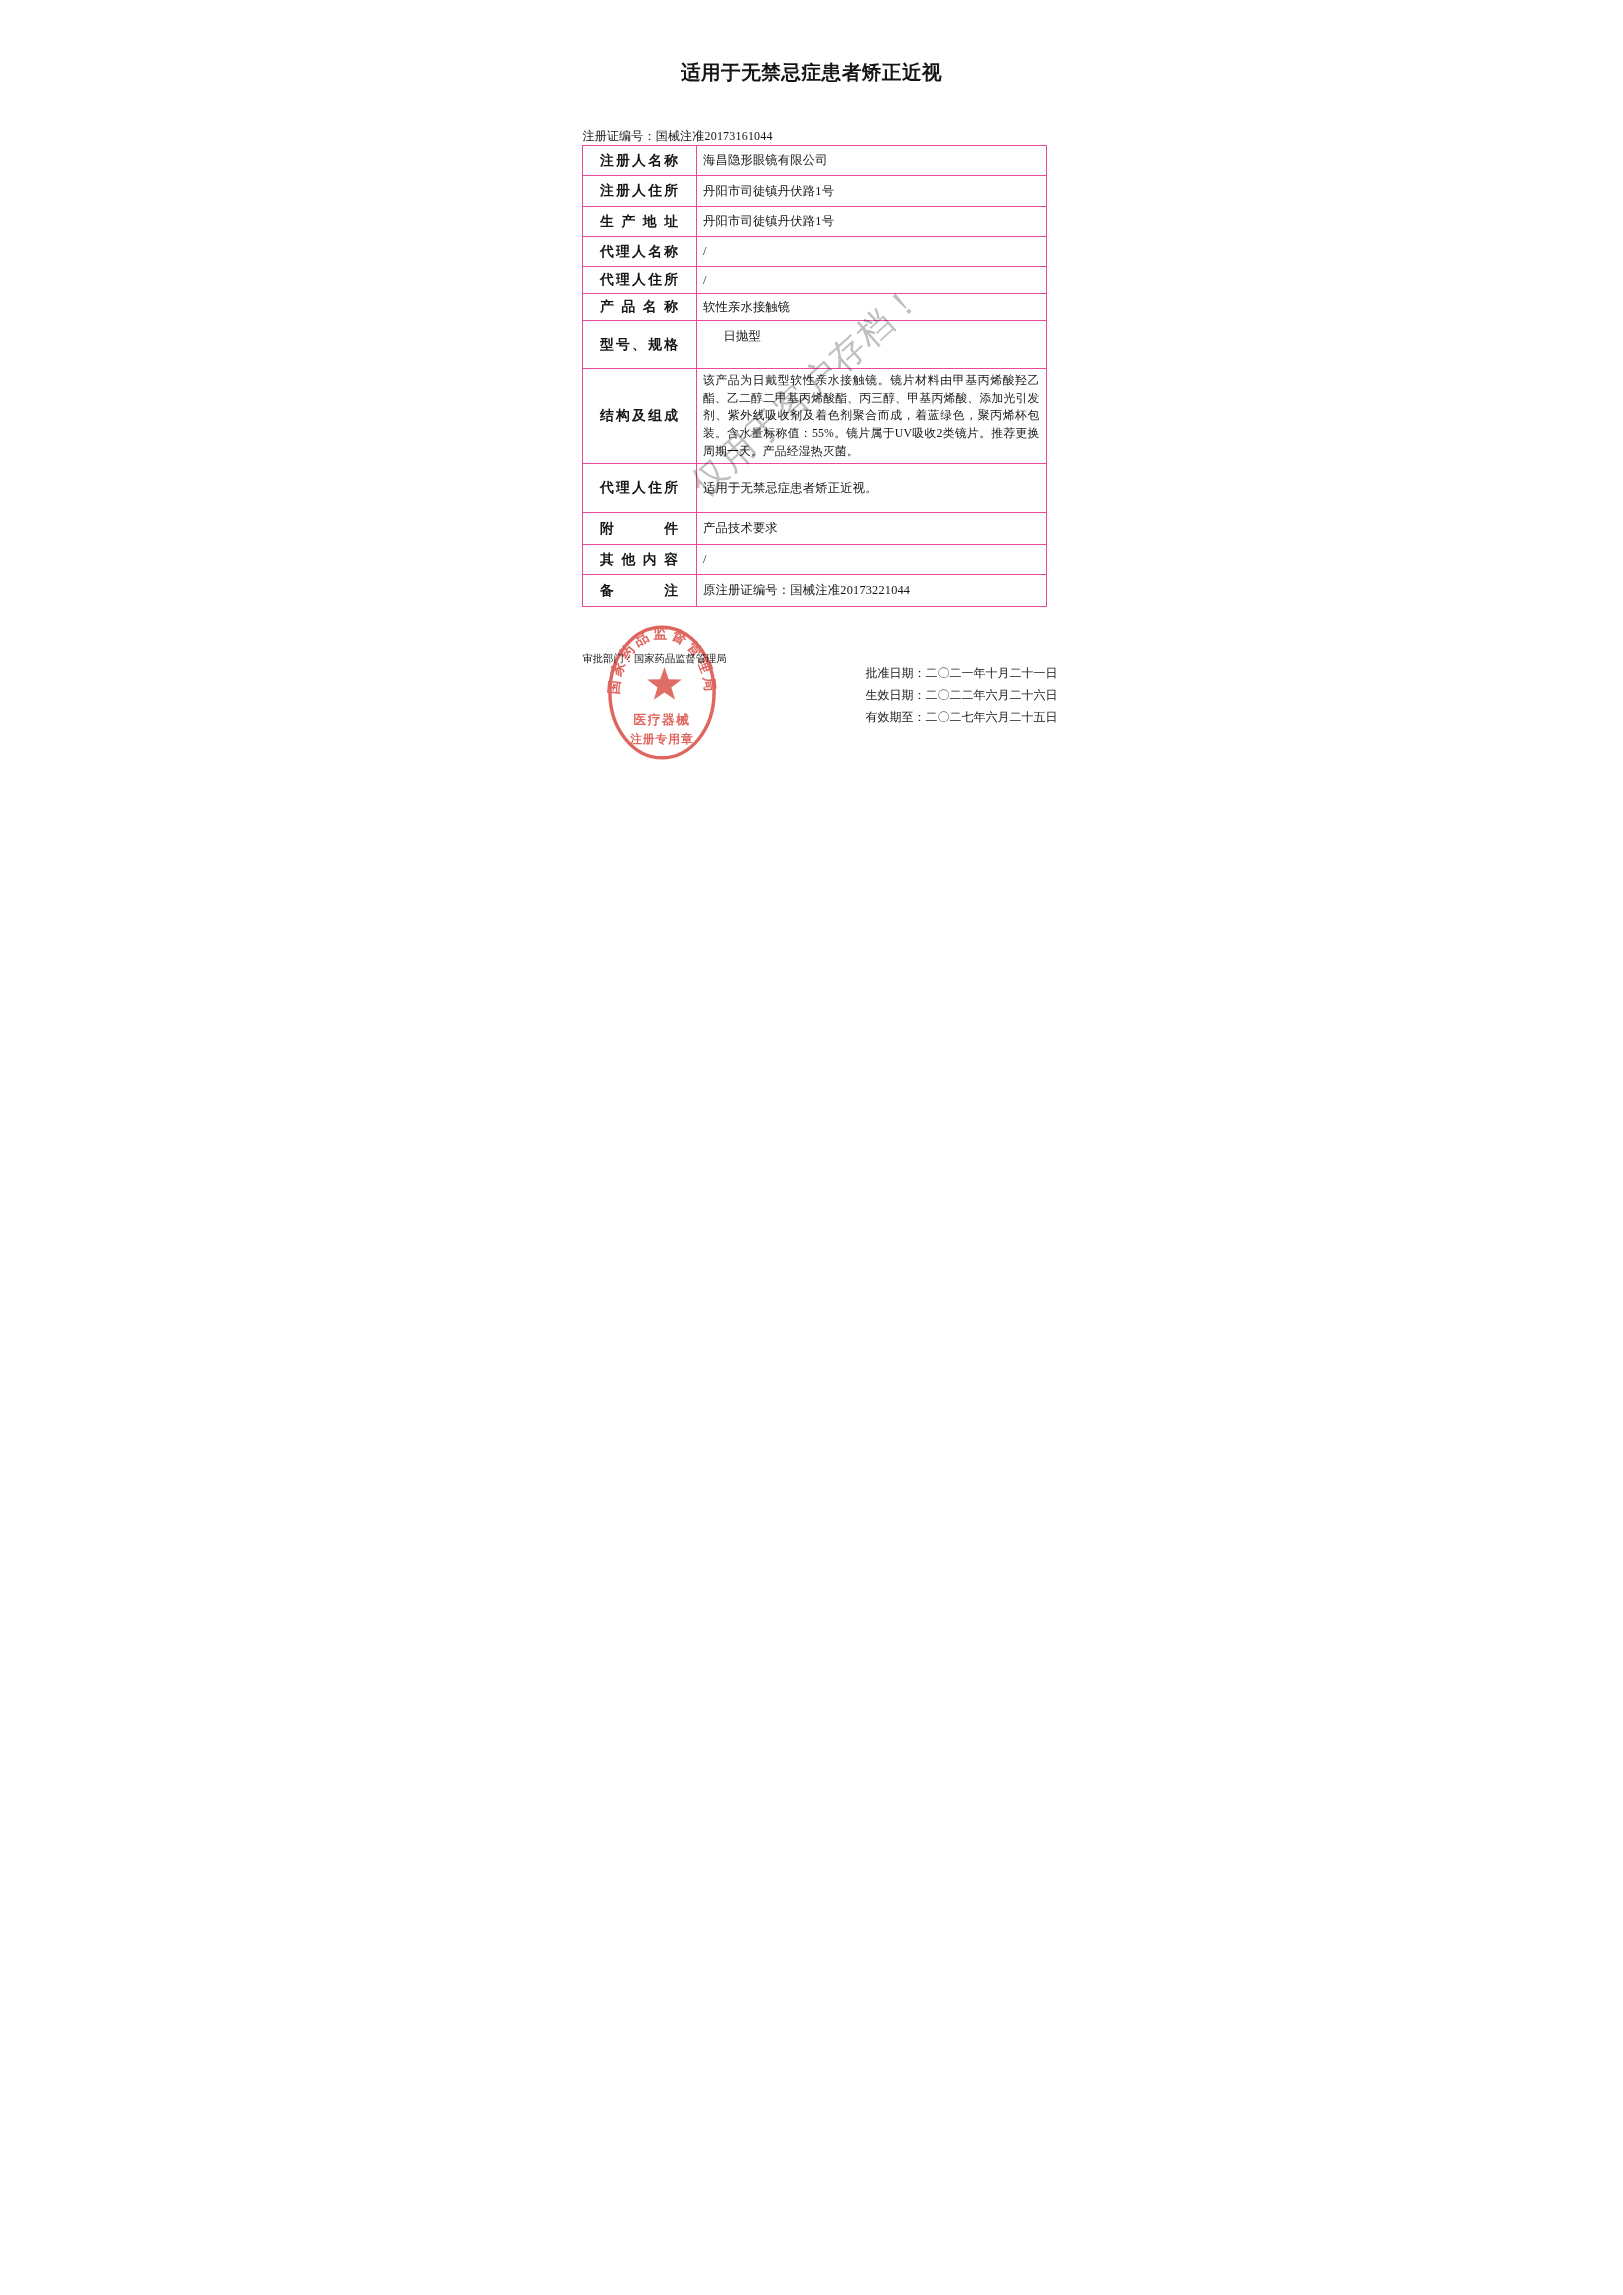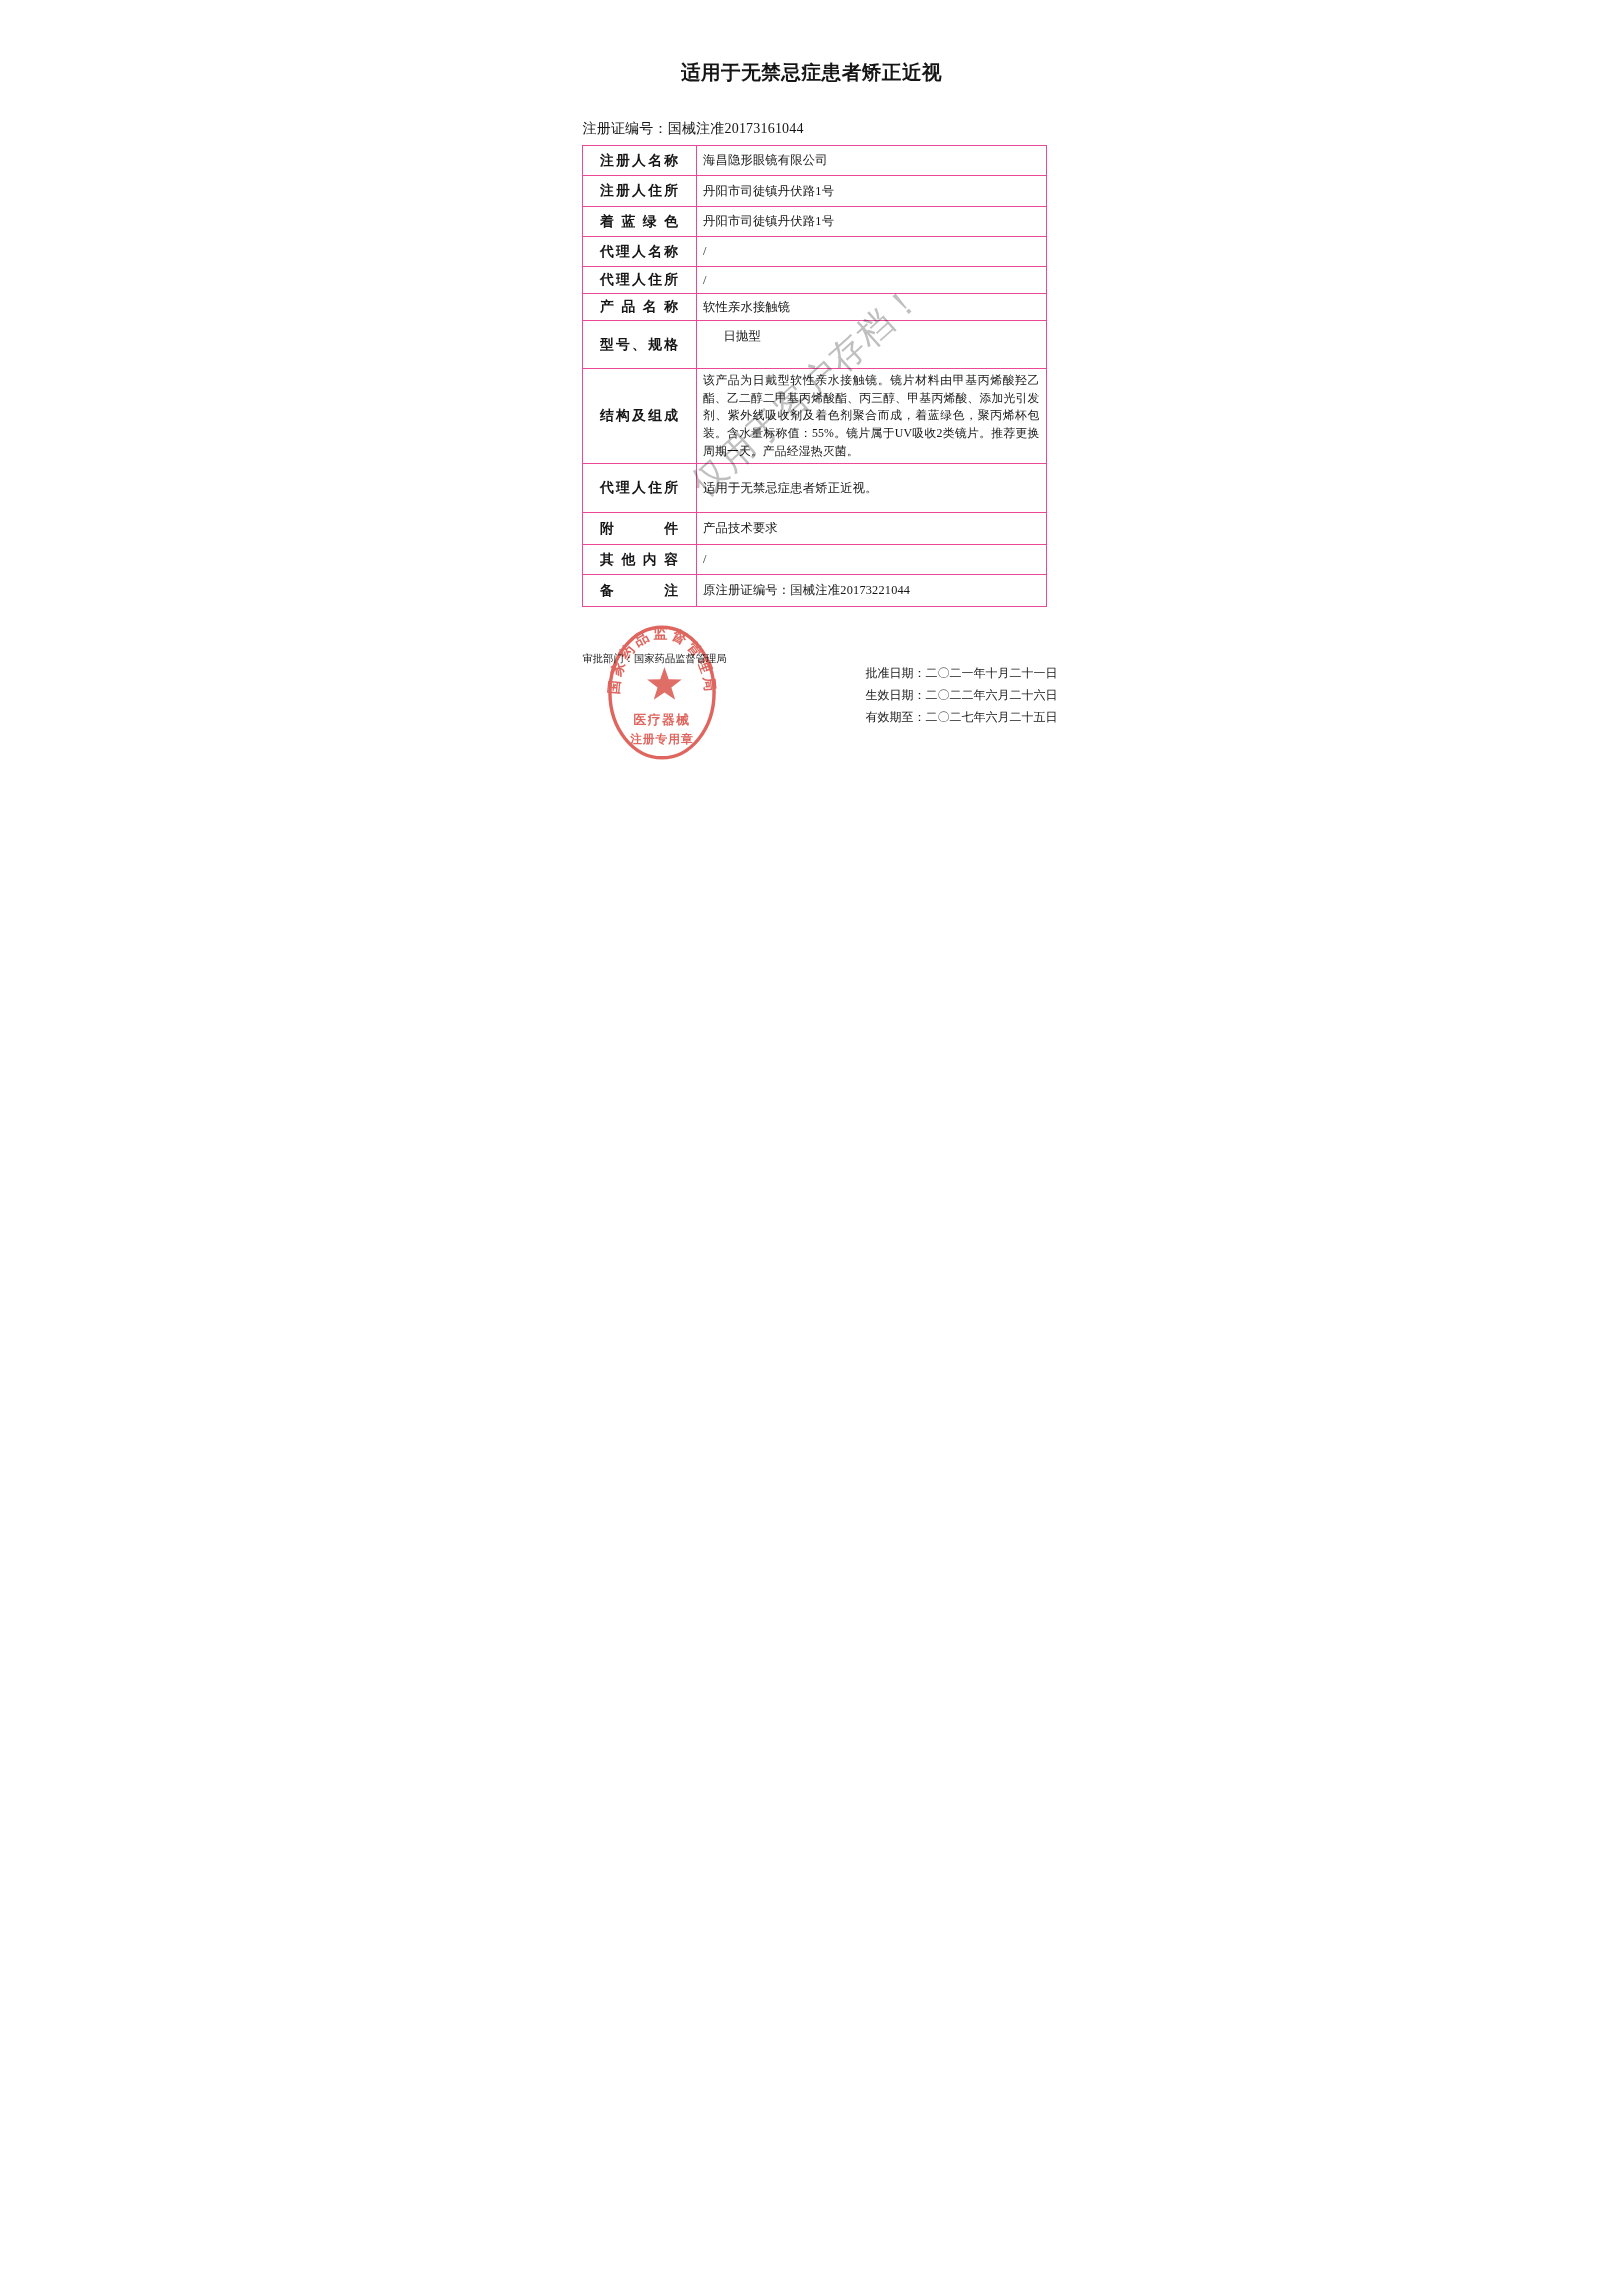--- a/index.html
+++ b/index.html
@@ -6,21 +6,21 @@
   .page {
     position:relative; width:540px; height:764px; margin:0 auto;
     background:#ffffff; overflow:hidden;
     font-family:"Liberation Serif","DejaVu Serif",serif; color:#151515;
   }
   .title {
     position:absolute; top:59px; left:0; width:100%;
     text-align:center; font-size:19.6px; font-weight:bold; letter-spacing:0.5px;
   }
   .certno {
-    position:absolute; top:120px; left:41px; font-size:14px; letter-spacing:0.2px;
+    position:absolute; top:128px; left:41px; font-size:12px; letter-spacing:0.2px;
   }
   table.cert {
     position:absolute; top:145px; left:40px; width:465px;
     border-collapse:collapse; table-layout:fixed;
   }
   table.cert, table.cert td { border:1px solid #ec4899; }
   table.cert { border-width:1.5px; }
   td.lab { width:111px; vertical-align:middle; }
   .jl {
     width:78px; margin:0 auto; font-weight:bold; font-size:13.8px;
@@ -69,21 +69,21 @@
         <td class="val">海昌隐形眼镜有限公司</td>
       </tr>
       <tr class="h64">
         <td class="lab">
             <div class="jl">注册人住所</div>
           </td>
         <td class="val">丹阳市司徒镇丹伏路1号</td>
       </tr>
       <tr class="h61">
         <td class="lab">
-            <div class="jl">着蓝绿色</div>
+            <div class="jl">生产地址</div>
           </td>
         <td class="val">丹阳市司徒镇丹伏路1号</td>
       </tr>
       <tr class="h62">
         <td class="lab">
             <div class="jl">代理人名称</div>
           </td>
         <td class="val">/</td>
       </tr>
       <tr class="h63">

